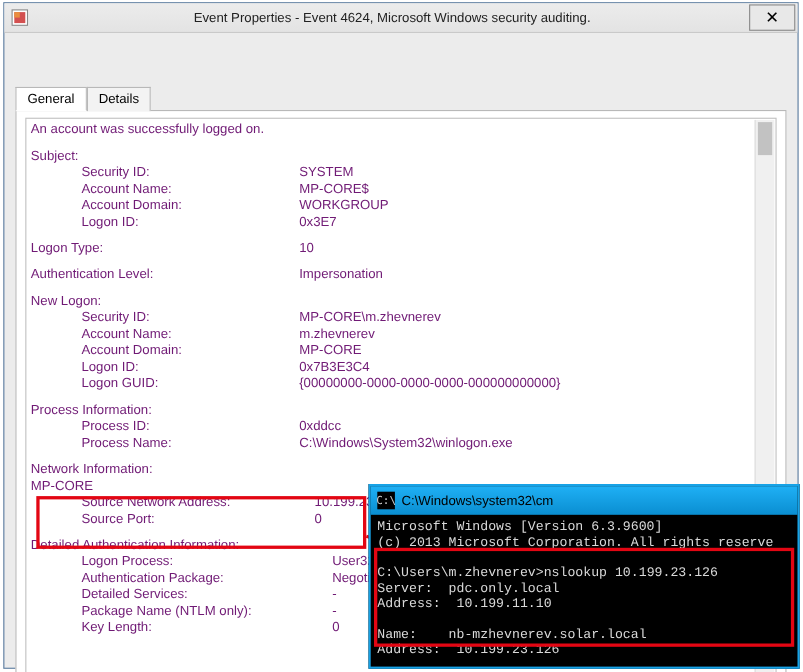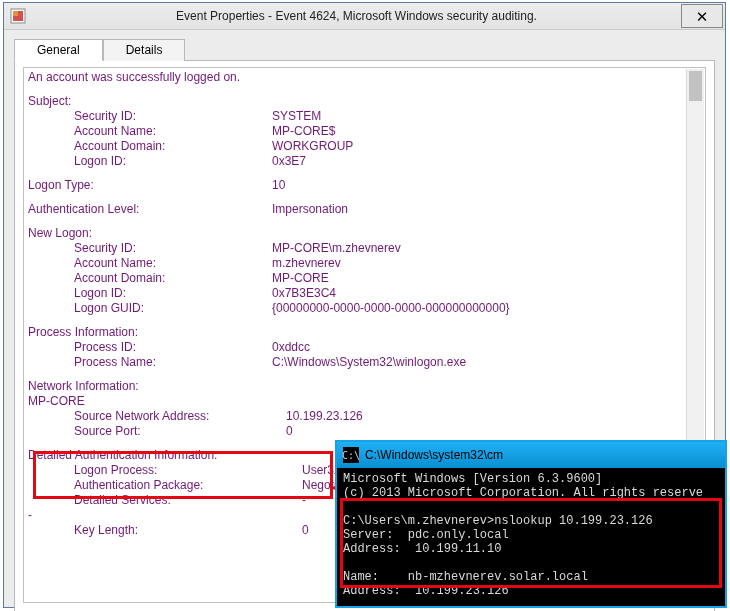--- a/index.html
+++ b/index.html
@@ -56,25 +56,26 @@
     padding: 8px 10px;
   }
   .tabstrip {
     display: flex;
     gap: 0;
     position: relative;
     top: 1px;
     z-index: 2;
   }
   .tab {
-    padding: 3px 22px;
+    padding: 3px 10px;
     border: 1px solid #b8b8b8;
     border-bottom: none;
     background: #f3f3f3;
     font-size: 12px;
+    margin-top: 40px;
   }
   .tab.active {
     background: #fff;
     border-bottom: 1px solid #fff;
   }
   .pane {
     border: 1px solid #b8b8b8;
     background: #fff;
     height: 548px;
     padding: 6px 8px;
@@ -293,20 +294,21 @@
             </div>
           <div class="row">
               <div class="lbl" style="width:208px">Authentication Package:</div>
               <div class="val">Negotiate</div>
             </div>
           <div class="row">
               <div class="lbl" style="width:208px">Detailed Services:</div>
               <div class="val">-</div>
             </div>
           <div class="row">
+              <div class="lbl" style="width:208px">Package Name (NTLM only):</div>
               <div class="val">-</div>
             </div>
           <div class="row">
               <div class="lbl" style="width:208px">Key Length:</div>
               <div class="val">0</div>
             </div>
 
         </div>
         <div class="vscroll">
           <div class="thumb"></div>

